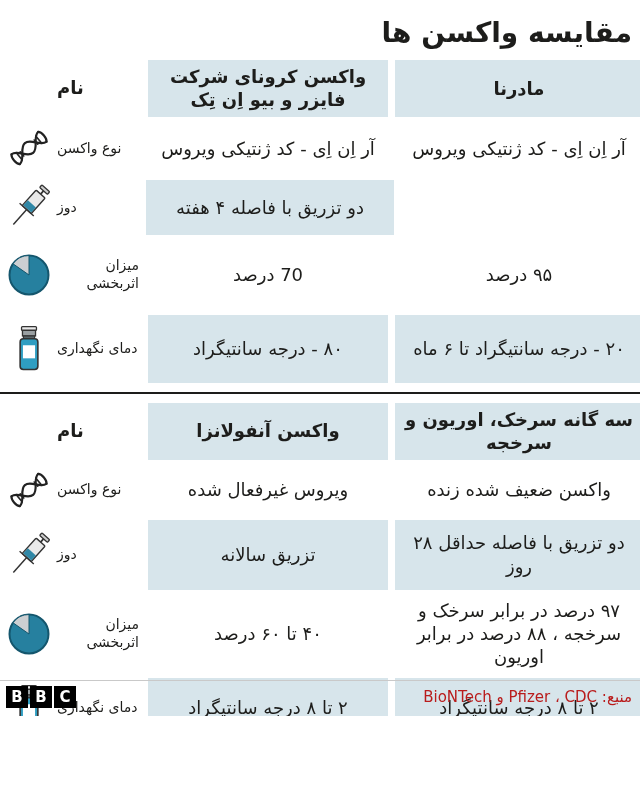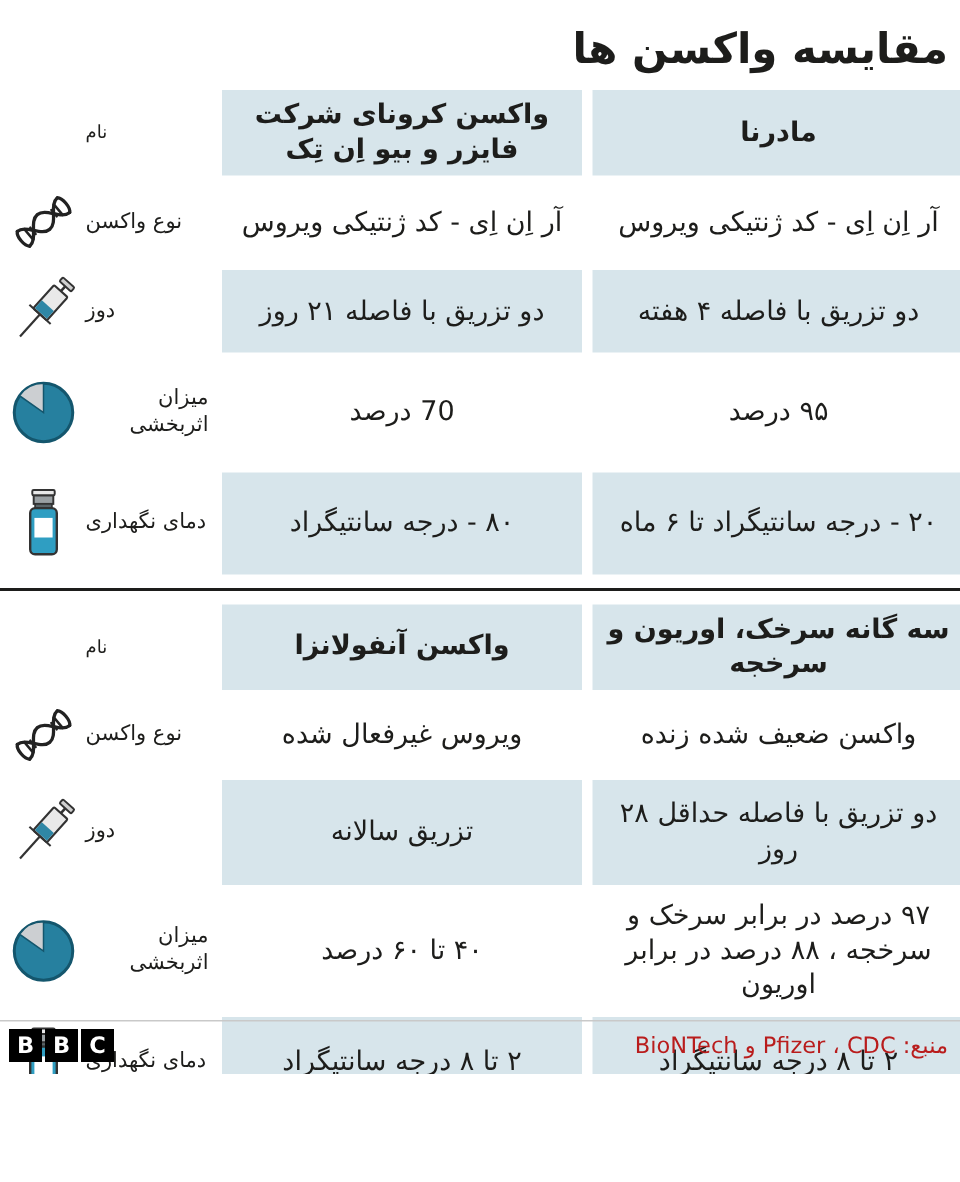--- a/index.html
+++ b/index.html
@@ -23,21 +23,21 @@
   }
   .c-a{width:240px;margin-left:9px;}
   .c-b{width:248px;margin-left:7px;}
   .cell{
     direction:rtl;text-align:center;
     display:flex;align-items:center;justify-content:center;
     font-size:18px;line-height:1.3;padding:5px 8px;box-sizing:border-box;flex:none;
   }
   .blue{background:#d7e5eb;}
   .hdr{font-weight:bold;}
-  .lbl-bold{font-weight:normal;font-size:12px;}
+  .lbl-bold{font-weight:bold;font-size:18px;}
   
   .s1r0{min-height:54px}.s1r1{min-height:55px}.s1r2{min-height:55px}.s1r3{min-height:72px}.s1r4{min-height:68px}
   
   .s2r0{min-height:56px}.s2r1{min-height:52px}.s2r2{min-height:70px}.s2r3{min-height:72px}.s2r4{min-height:60px}
   .section-divider{border-top:2px solid #1d1d1b;margin:9px 0 9px 0;}
   .footer{
     position:absolute;left:0;right:0;bottom:0;
     border-top:1px solid #c9c9c9;
     display:flex;justify-content:space-between;align-items:center;
     padding:5px 8px 8px 6px;
@@ -91,21 +91,20 @@
             <rect x="16" y="1" width="12" height="4" rx="1" fill="#cfcfcf" stroke="#333" stroke-width="1.5"></rect>
             <line x1="22" y1="5" x2="22" y2="10" stroke="#333" stroke-width="2"></line>
             <rect x="15" y="10" width="14" height="24" rx="1" fill="#e9e9e9" stroke="#333" stroke-width="1.6"></rect>
             <rect x="15.8" y="25" width="12.4" height="8" fill="#2f87a6"></rect>
             <line x1="11" y1="34" x2="33" y2="34" stroke="#333" stroke-width="1.6"></line>
             <line x1="22" y1="34" x2="22" y2="57" stroke="#333" stroke-width="1.7"></line>
           </g>
         </svg>
       </div>
       <div class="c-label">دوز</div>
-      <div class="cell blue c-a s1r2">دو تزریق با فاصله ۲۱ روز</div>
       <div class="cell blue c-b s1r2">دو تزریق با فاصله ۴ هفته</div>
     </div>
 
     <div class="row s1r3">
       <div class="c-icon">
         <svg width="46" height="46" viewBox="0 0 46 46">
           <circle cx="23" cy="23" r="19.5" fill="#26809f" stroke="#14566d" stroke-width="2"></circle>
           <path d="M23,23 L23,3.5 A19.5,19.5 0 0 0 7,11.8 Z" fill="#cccfd2" stroke="#14566d" stroke-width="1"></path>
         </svg>
       </div>

